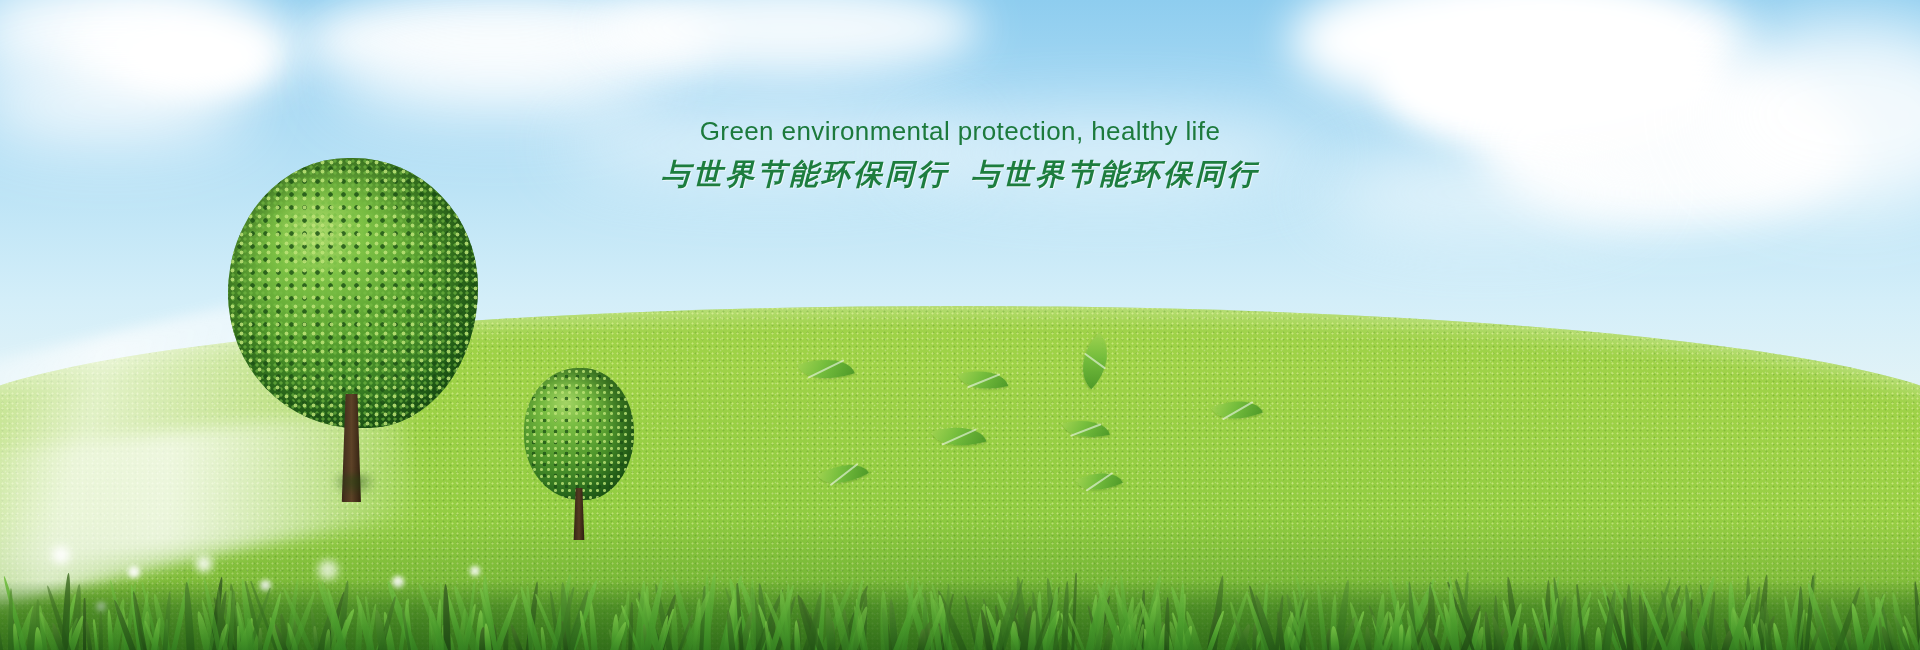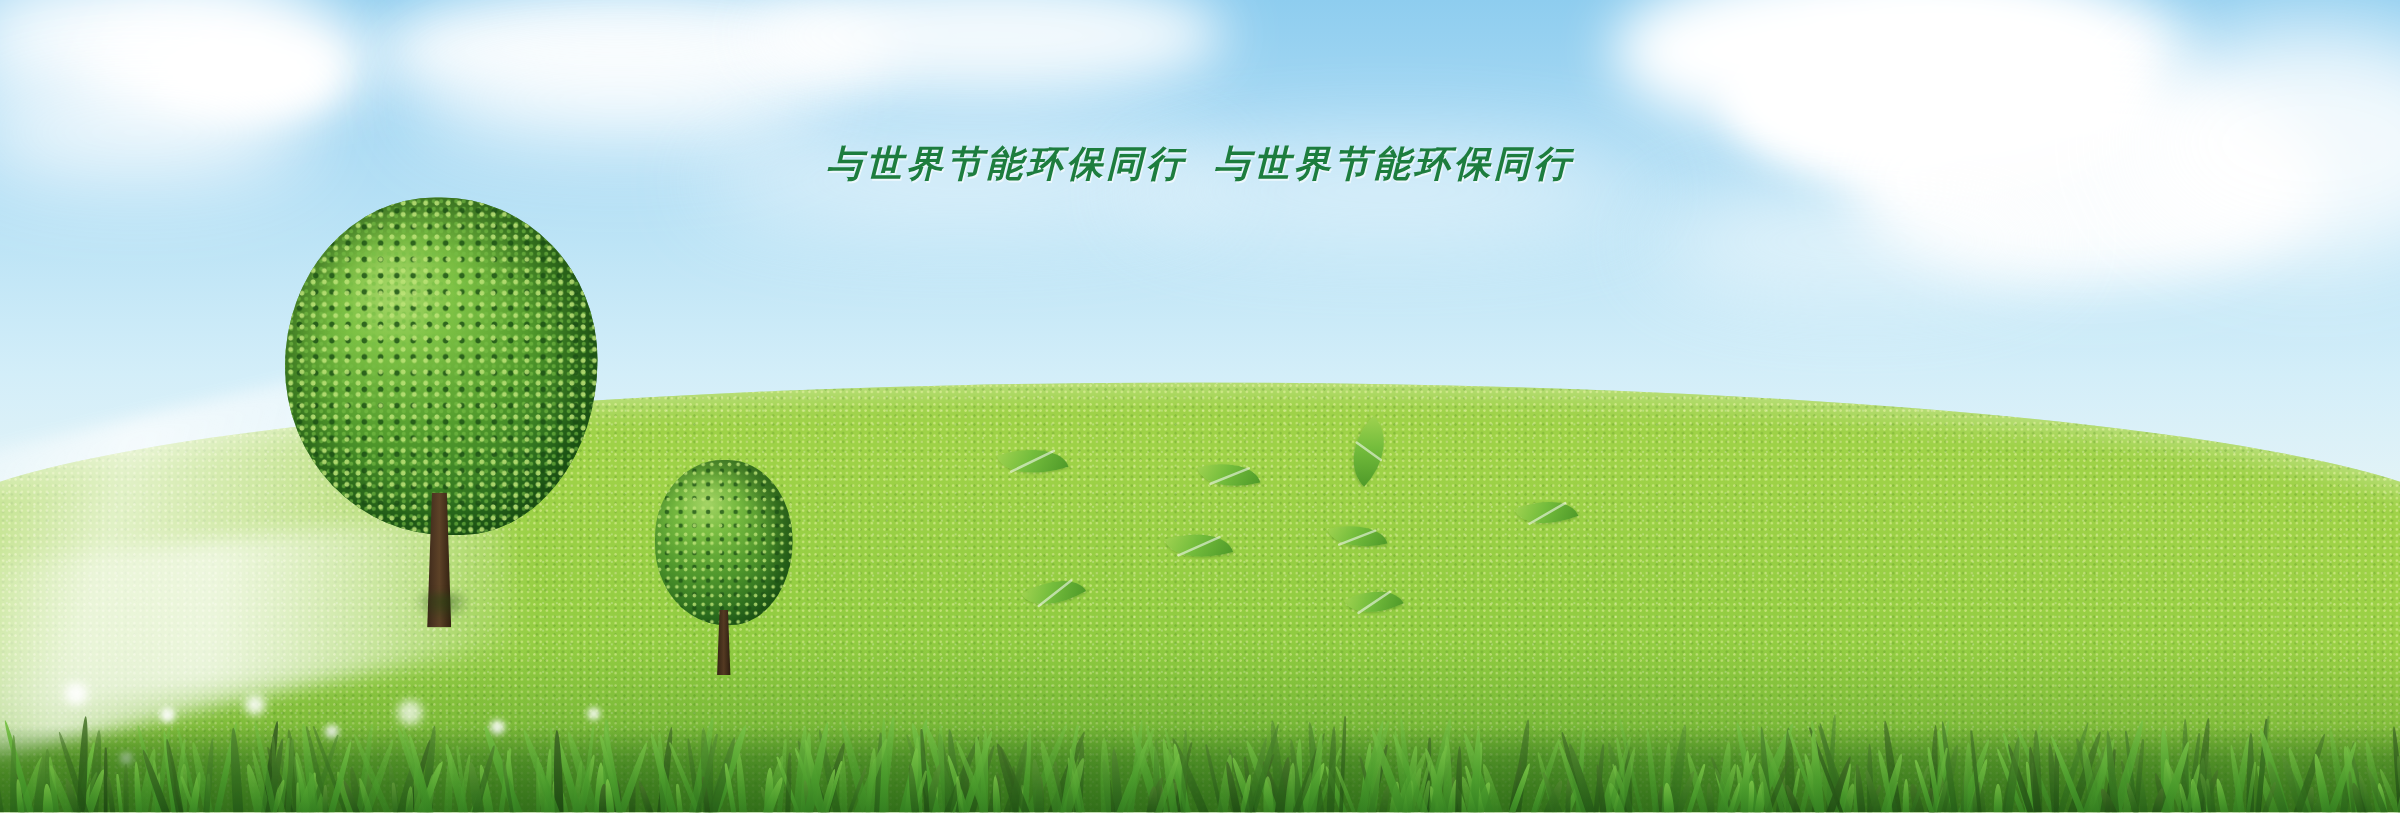--- a/index.html
+++ b/index.html
@@ -269,20 +269,21 @@
     <div class="vein"></div>
   </div>
   <div class="leaf" style="left:820px;top:462px;width:46px;height:24px;transform:rotate(-30deg);">
     <div class="vein"></div>
   </div>
   <div class="leaf" style="left:1078px;top:470px;width:42px;height:23px;transform:rotate(-26deg);">
     <div class="vein"></div>
   </div>
 
   <div class="textblock">
+    <p class="subtitle">Green environmental protection, healthy life</p>
     <p class="tagline"><span>与世界节能环保同行</span><span class="gap"></span><span>与世界节能环保同行</span></p>
   </div>
 
   <div class="grass-strip">
     <div class="base"></div>
     <div id="blades">
         <div class="blade" style="left:157.9px;width:3.3px;height:76.3px;transform:rotate(-13.2deg);opacity:0.66;"></div>
         <div class="blade" style="left:1643.0px;width:3.5px;height:80.4px;transform:rotate(-22.9deg);opacity:0.68;"></div>
         <div class="blade" style="left:836.0px;width:6.5px;height:76.2px;transform:rotate(21.6deg);opacity:0.57;filter:brightness(0.56);"></div>
         <div class="blade" style="left:260.6px;width:3.9px;height:77.5px;transform:rotate(-13.3deg);opacity:0.64;filter:brightness(0.69);"></div>

